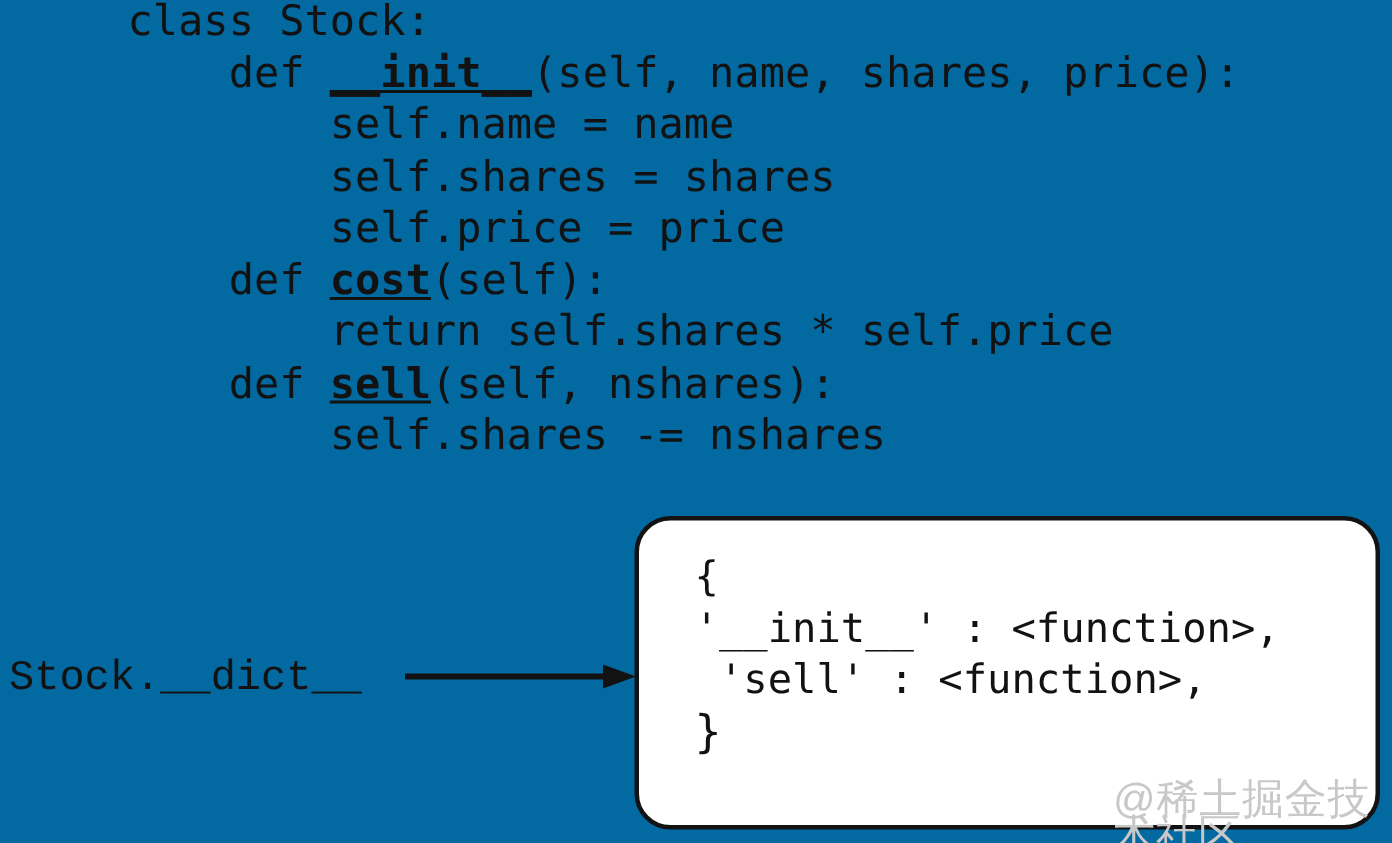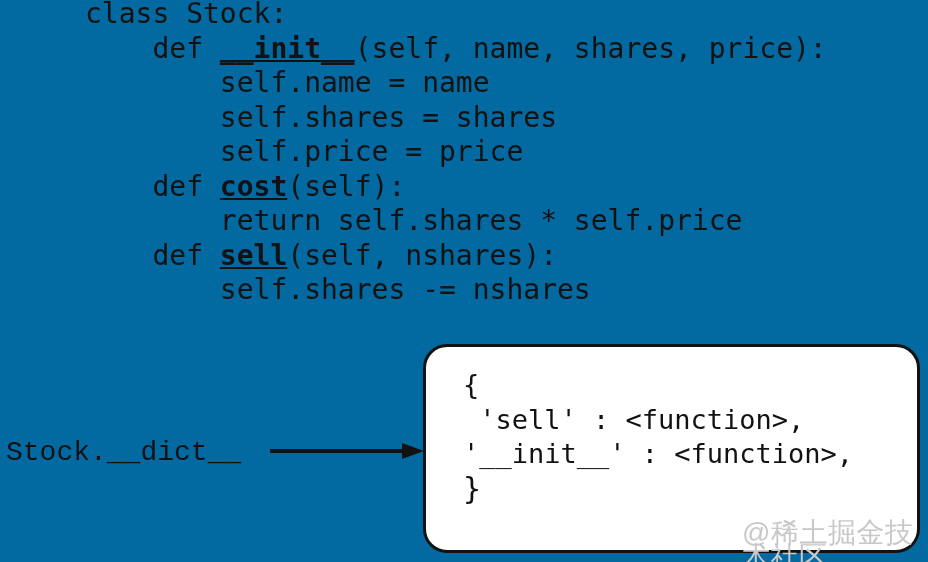--- a/index.html
+++ b/index.html
@@ -76,18 +76,18 @@
   <pre class="code-block"><div class="code-line"><span>class Stock:</span></div><div class="code-line"><span>    def </span><span class="kw">__init__</span><span>(self, name, shares, price):</span></div><div class="code-line"><span>        self.name = name</span></div><div class="code-line"><span>        self.shares = shares</span></div><div class="code-line"><span>        self.price = price</span></div><div class="code-line"><span>    def </span><span class="kw">cost</span><span>(self):</span></div><div class="code-line"><span>        return self.shares * self.price</span></div><div class="code-line"><span>    def </span><span class="kw">sell</span><span>(self, nshares):</span></div><div class="code-line"><span>        self.shares -= nshares</span></div></pre>
 
   <div class="dict-label">Stock.__dict__</div>
 
   <svg class="arrow-svg" width="160" height="20" viewBox="0 0 160 20">
     <line x1="4" y1="10" x2="139" y2="10" stroke="#121212" stroke-width="4"></line>
     <polygon points="136,2 158,10 136,18" fill="#121212"></polygon>
   </svg>
 
   <div class="dict-box">
-    <pre class="dict-content"><div class="dict-line">{</div><div class="dict-line"> 'sell' : &lt;function&gt;,</div><div class="dict-line">'__init__' : &lt;function&gt;,</div><div class="dict-line">}</div></pre>
+    <pre class="dict-content"><div class="dict-line">{</div><div class="dict-line">'__init__' : &lt;function&gt;,</div><div class="dict-line"> 'sell' : &lt;function&gt;,</div><div class="dict-line">}</div></pre>
   </div>
 
   <div class="watermark">@稀土掘金技术社区</div>
 
 </div>
 
 </body></html>

